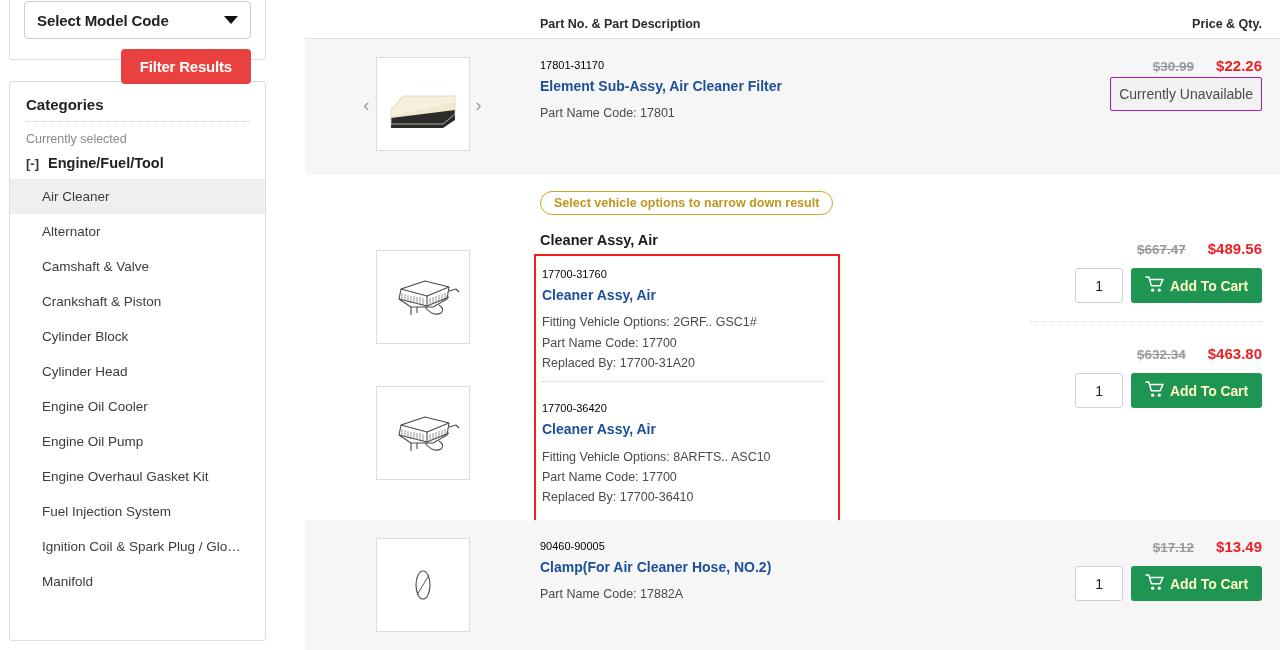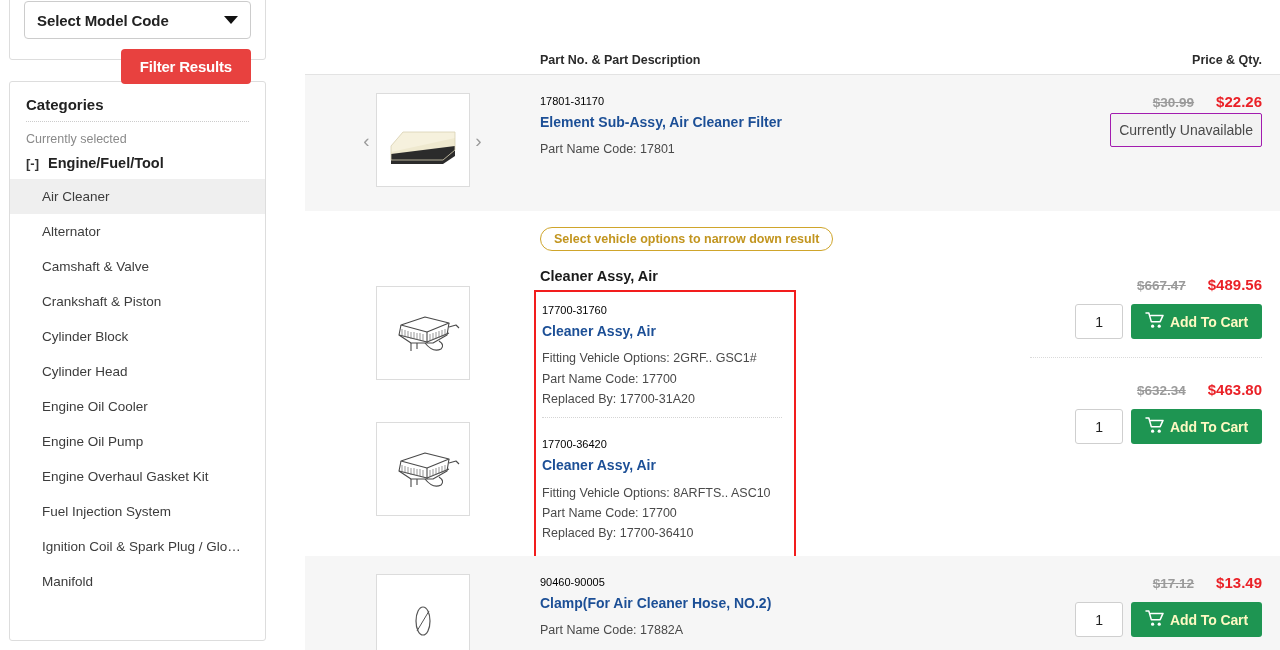--- a/index.html
+++ b/index.html
@@ -127,21 +127,20 @@
     position: relative;
     overflow: hidden;
     padding-left: 30px;
   }
   .list-head {
     display: flex;
     align-items: flex-start;
     height: 39px;
     border-bottom: 1px solid #e3e3e3;
     padding-top: 17px;
-    margin-top: 36px;
   }
   .head-part {
     flex: 1 1 auto;
     font-size: 12.5px;
     font-weight: bold;
     color: #2b2b2b;
     padding-left: 235px;
   }
   .head-price {
     flex: 0 0 auto;
@@ -300,21 +299,21 @@
     font-weight: bold;
     color: #1b1b1b;
     margin-top: 17px;
     margin-bottom: 6px;
   }
   .redbox {
     border: 2px solid #f21d1d;
     background: #ffffff;
     padding: 10px 12px 8px 6px;
     margin-left: -6px;
-    width: 262px;
+    width: 306px;
   }
   .redbox .sub-item { padding: 0 0 8px 0; }
   .redbox .sub-item.second { padding-top: 18px; }
   .sub-divider { border-bottom: 1px dotted #d5d5d5; margin: 0; }
 
   .right-stack { flex: 0 0 250px; padding-right: 18px; }
   .right-block { padding-top: 18px; text-align: right; }
   .right-divider { border-bottom: 1px dotted #dadada; margin-top: 18px; }
 
   .group-left { flex: 0 0 235px; position: relative; }

